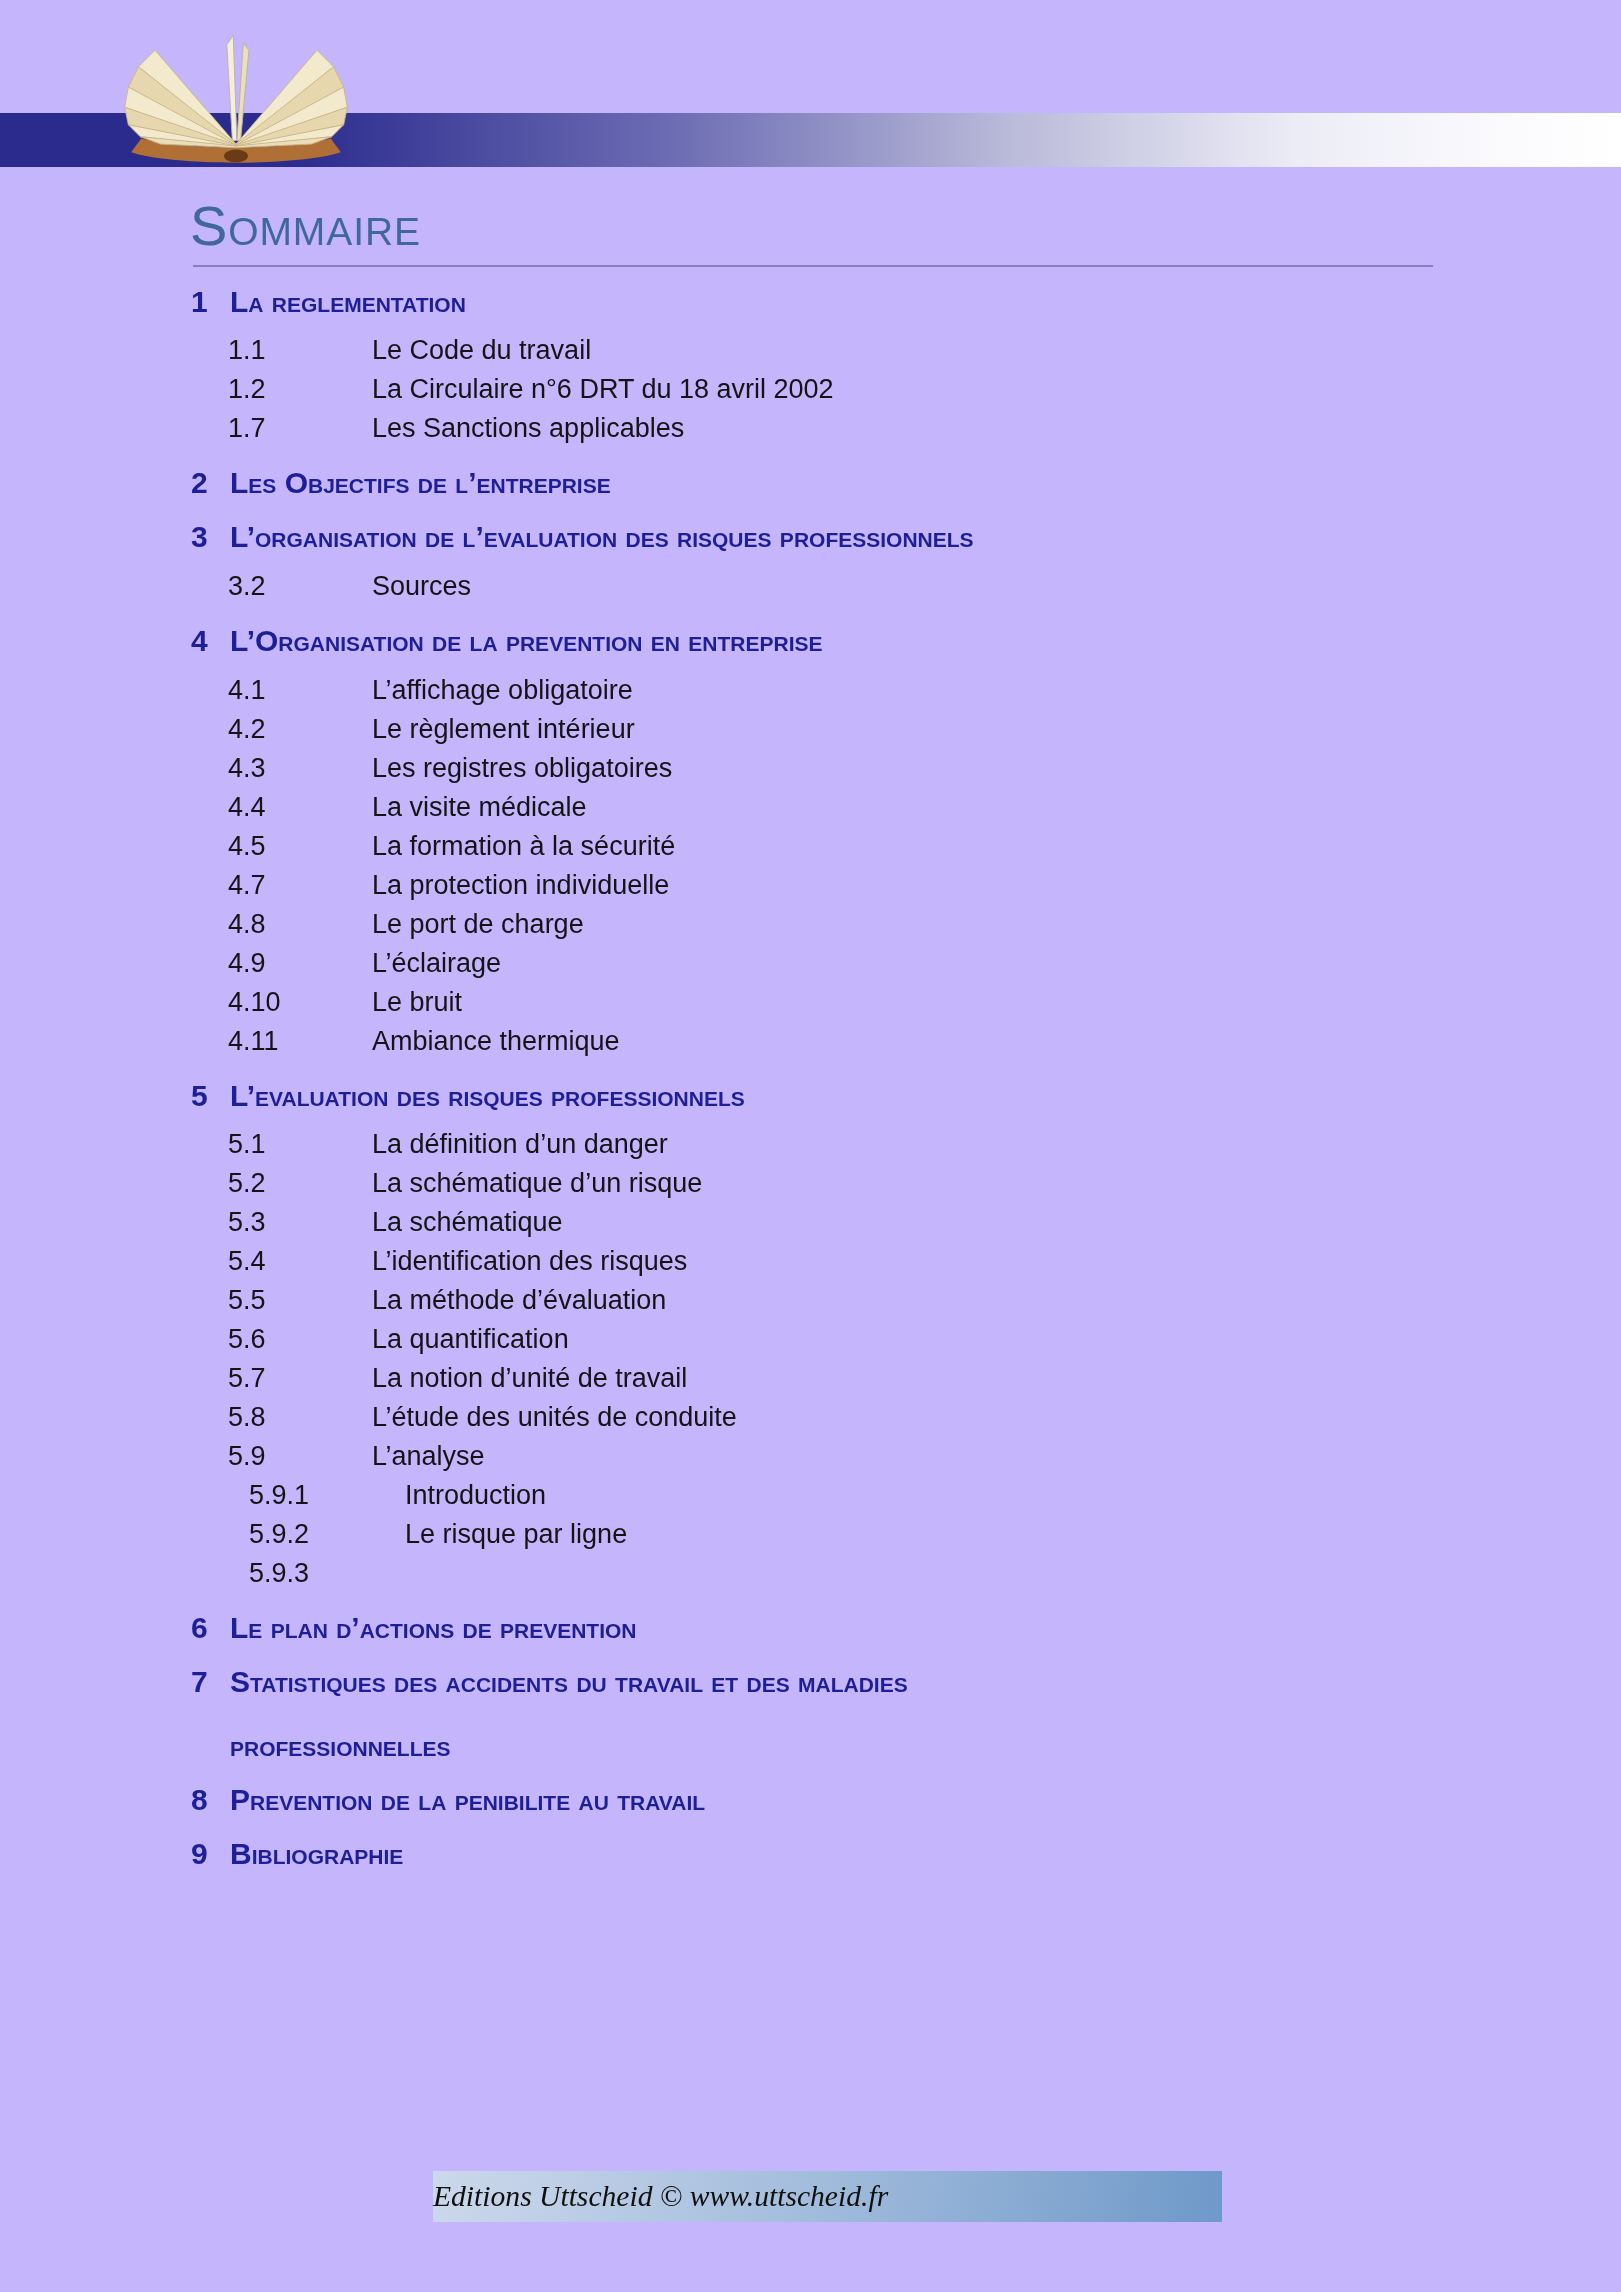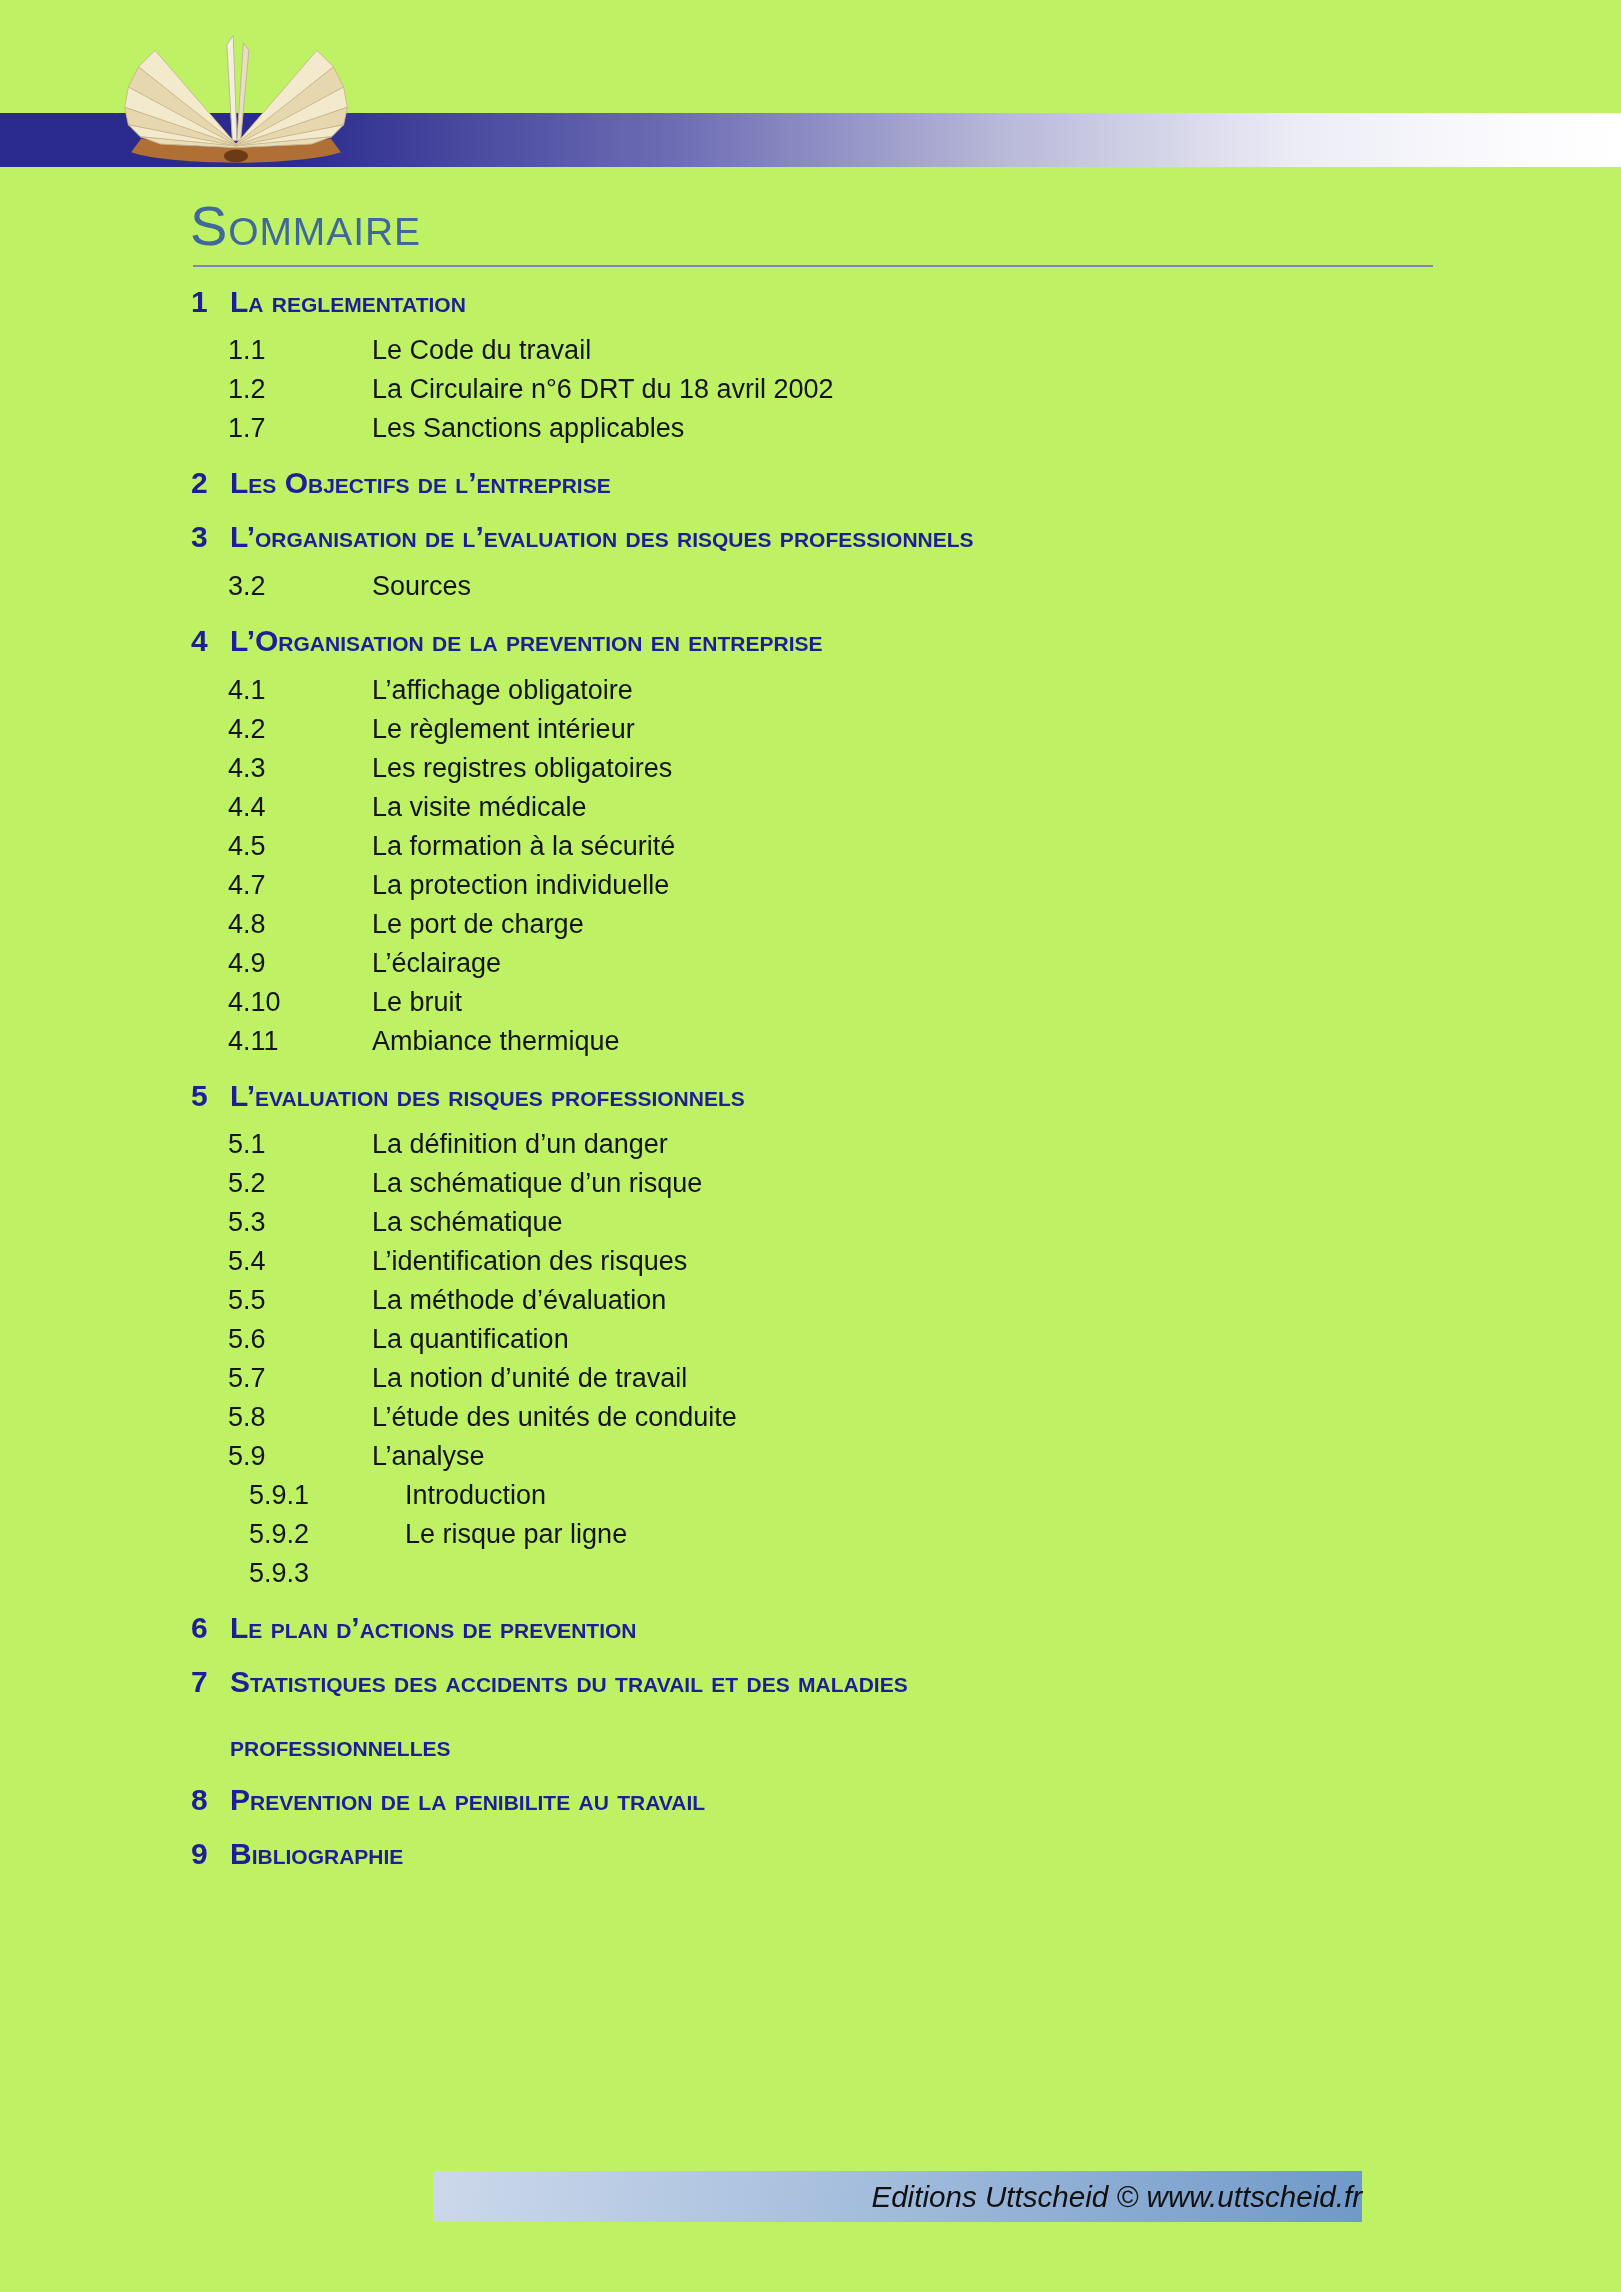--- a/index.html
+++ b/index.html
@@ -1,19 +1,19 @@
 <!DOCTYPE html>
 <html style="font-size:14.3px"><head>
 <meta charset="utf-8">
 <style>
   html,body{margin:0;padding:0;background:#ffffff;}
   .page{
     position:relative;
     width:1621px;height:2293px;
-    background:#bef264;
+    background:#c4b5fd;
     font-family:"Liberation Sans",sans-serif;
     overflow:hidden;
   }
   
   .banner{
     position:absolute;left:0;top:113px;width:1621px;height:54px;
     background:linear-gradient(to right,
       #2b2b8e 0%, #2b2b8e 18%, #6e6eb5 42%, #b9b9d9 62%,
       #ececf6 80%, #fbfbfe 93%, #ffffff 100%);
   }
@@ -50,23 +50,23 @@
     padding-left:228px;
     font-size:27px;line-height:39px;
     color:#141414;
     gap:45px;
   }
   .toc-item .num{flex:none;width:99px;}
   .toc-subitem{padding-left:249px;}
   .toc-subitem .num{width:111px;}
   
   .footer-bar{
-    position:absolute;left:433px;top:2171px;width:929px;height:51px;
+    position:absolute;left:433px;top:2171px;width:789px;height:51px;
     background:linear-gradient(100deg,#ccd8eb 0%, #a5bedd 45%, #6f99c9 100%);
-    display:flex;align-items:center;justify-content:flex-end;
+    display:flex;align-items:center;justify-content:flex-start;font-family:Liberation Serif, serif;
   }
   .footer-text{
     font-style:italic;font-size:29.6px;color:#101010;
   }
 </style>
 </head>
 <body>
 
 <div class="page">
 

